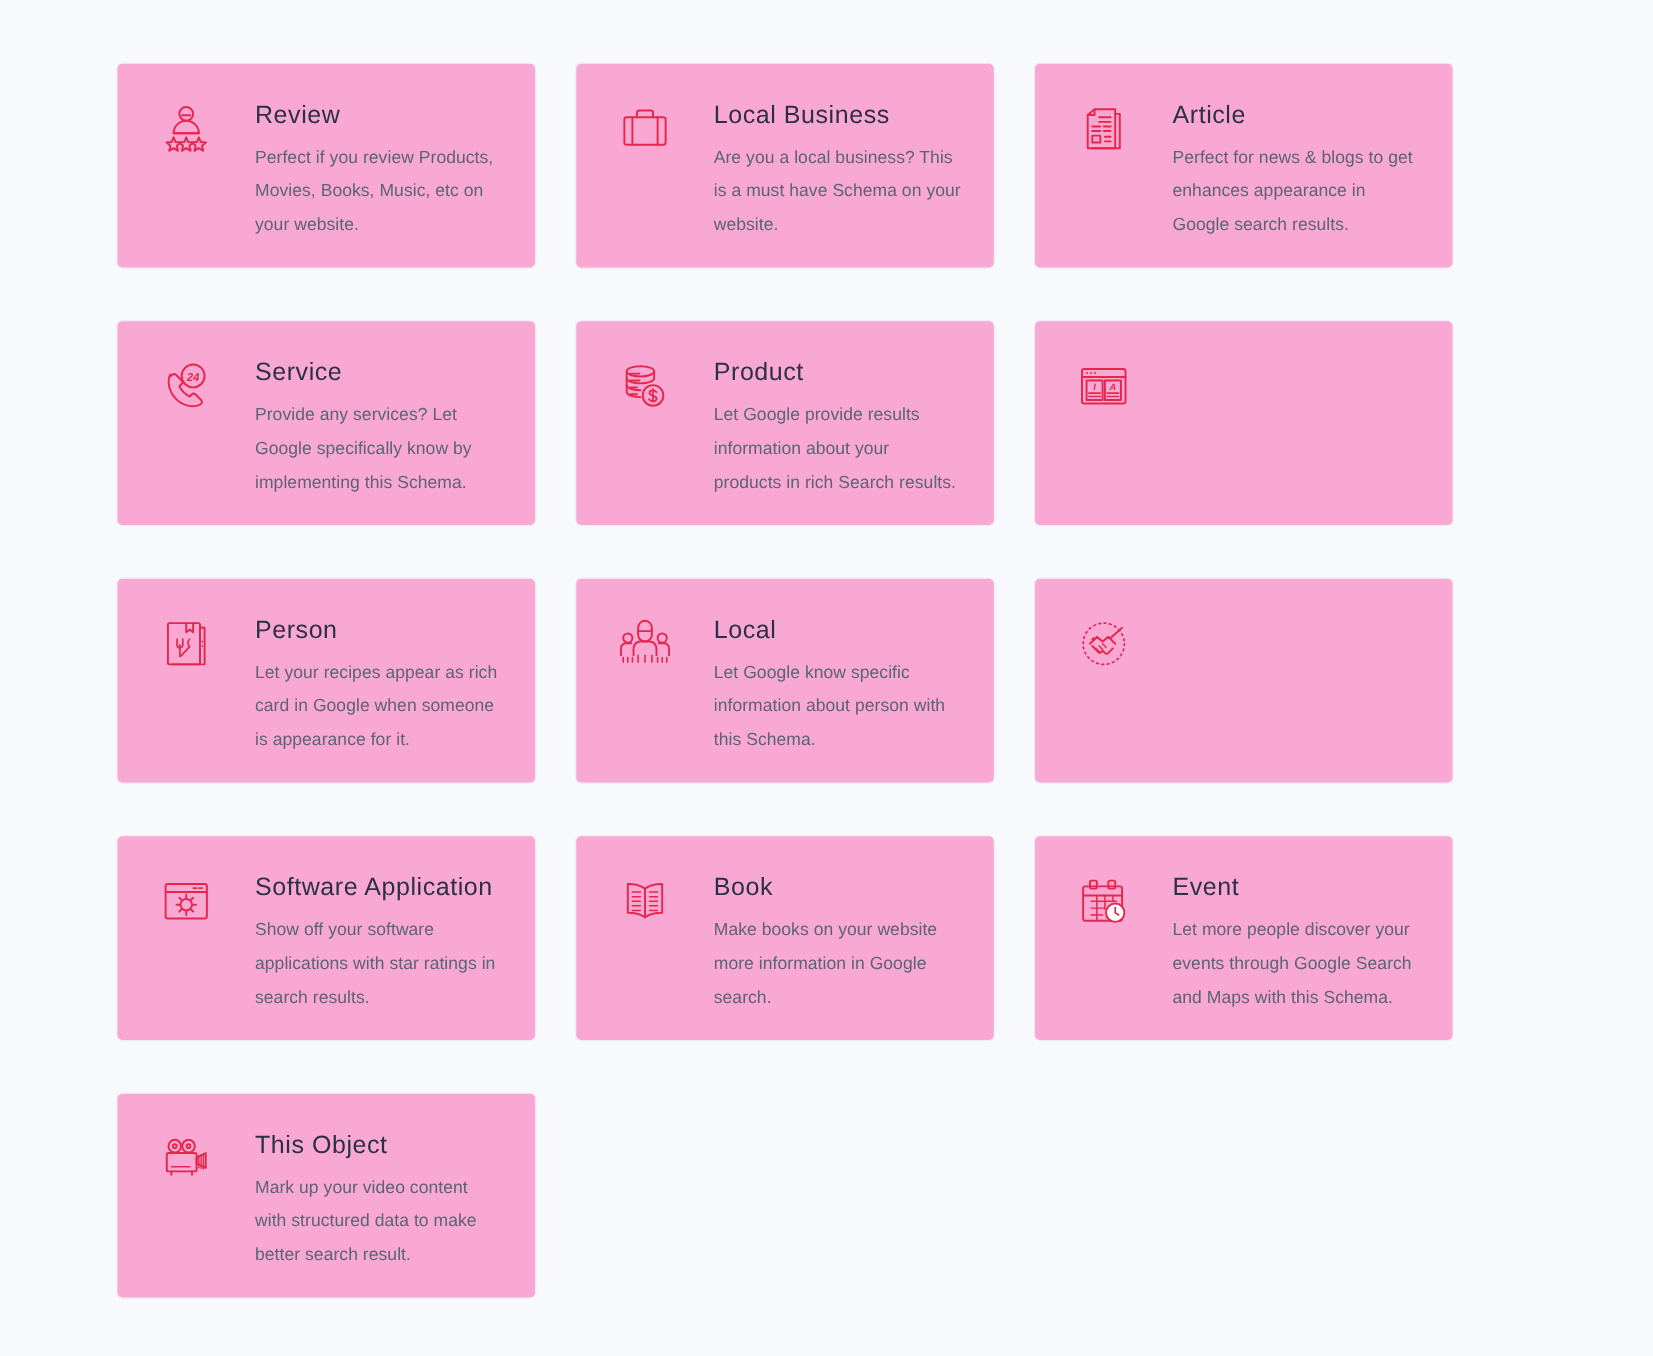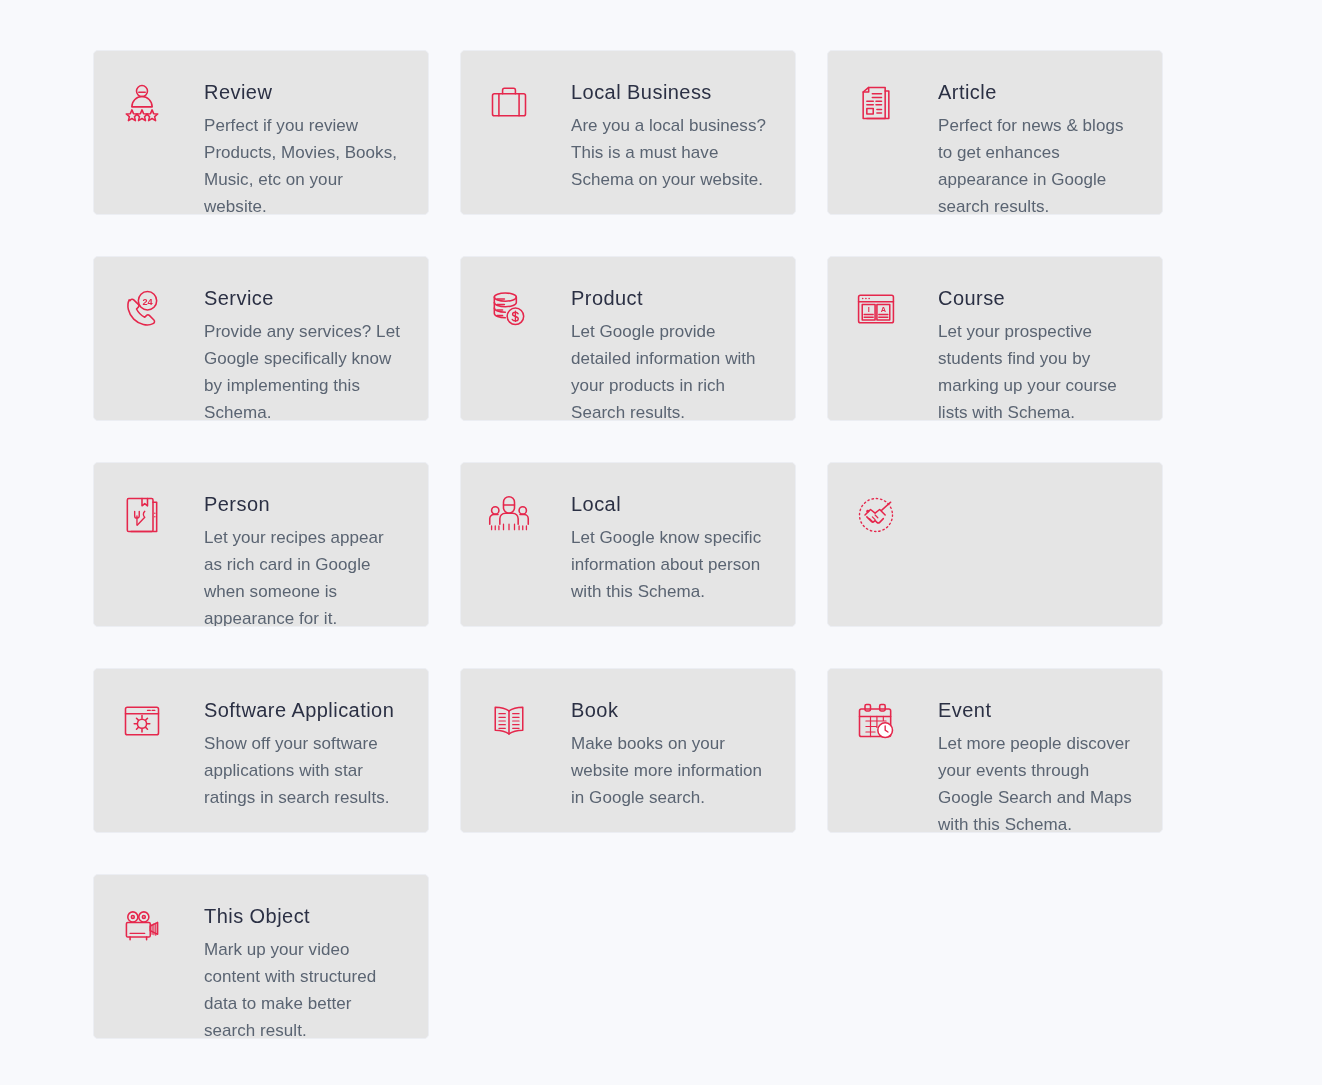--- a/index.html
+++ b/index.html
@@ -19,37 +19,39 @@
     padding: 50px 93px 0 93px;
     display: grid;
     grid-template-columns: repeat(3, 336px);
     grid-auto-rows: 165px;
     column-gap: 31px;
     row-gap: 41px;
     align-content: start;
   }
 
   .schema-card {
-    background: #e5e5e5;
+    background: #f9a8d4;
     border: 1px solid #eceef3;
     border-radius: 5px;
     padding: 28px 26px 24px 26px;
     display: flex;
     align-items: flex-start;
     gap: 0;
     overflow: hidden;
   }
 
   .card-icon {
     flex: 0 0 58px;
     width: 58px;
     height: 50px;
     display: flex;
     align-items: flex-start;
+    justify-content: center;
     padding-top: 2px;
+    font-style: italic;
   }
 
   .card-icon svg {
     display: block;
     width: 44px;
     height: 44px;
   }
 
   .card-body {
     flex: 1 1 auto;
@@ -61,21 +63,21 @@
     font-size: 20px;
     line-height: 26px;
     font-weight: 500;
     letter-spacing: 0.45px;
     color: #2b3044;
     margin-bottom: 7px;
     white-space: nowrap;
   }
 
   .card-desc {
-    font-size: 17px;
+    font-size: 14px;
     line-height: 27px;
     color: #5a6472;
     letter-spacing: 0.05px;
   }
 </style>
 </head>
 <body>
 
 <div id="schema-grid">
     <div class="schema-card">
@@ -144,42 +146,38 @@
           <path d="M8 11v6c0 2.5 5.4 4.5 12 4.5s12-2 12-4.5v-6"></path>
           <path d="M8 17v6c0 2.5 5.4 4.5 12 4.5"></path>
           <path d="M8 23v6c0 2.5 5.4 4.5 12 4.5"></path>
           <path d="M11 13h8M11 19h8M11 25h6M11 31h6"></path>
           <circle cx="31" cy="32" r="9"></circle>
           <path d="M31 26.5v11M34 29.2c-.7-1.1-1.9-1.6-3.2-1.6-1.8 0-2.9.9-2.9 2.2 0 3.1 6.2 1.6 6.2 4.8 0 1.4-1.3 2.4-3.1 2.4-1.5 0-2.8-.6-3.5-1.7" stroke-width="1.5"></path>
         </svg>
       </div>
       <div class="card-body">
         <div class="card-title">Product</div>
-        <div class="card-desc">Let Google provide detailed information with your products in rich Search results.</div>
+        <div class="card-desc">Let Google provide results information about your products in rich Search results.</div>
       </div>
     </div>
     <div class="schema-card">
       <div class="card-icon">
         <svg viewBox="0 0 48 48" fill="none" stroke="#e5274c" stroke-width="1.7" stroke-linecap="round" stroke-linejoin="round">
           <rect x="5" y="9" width="38" height="30" rx="2"></rect>
           <path d="M5 16h38"></path>
           <circle cx="9.5" cy="12.5" r="0.9" fill="#e5274c" stroke="none"></circle>
           <circle cx="13" cy="12.5" r="0.9" fill="#e5274c" stroke="none"></circle>
           <circle cx="16.5" cy="12.5" r="0.9" fill="#e5274c" stroke="none"></circle>
           <rect x="9" y="19" width="14" height="17"></rect>
           <rect x="25" y="19" width="14" height="17"></rect>
           <text x="16" y="27.5" font-size="8" font-weight="700" fill="#e5274c" stroke="none" text-anchor="middle" font-family="Liberation Sans, sans-serif">I</text>
           <text x="32" y="27.5" font-size="8" font-weight="700" fill="#e5274c" stroke="none" text-anchor="middle" font-family="Liberation Sans, sans-serif">A</text>
           <path d="M11 30h10M11 33h10M27 30h10M27 33h10" stroke-width="1.4"></path>
         </svg>
       </div>
-      <div class="card-body">
-        <div class="card-title">Course</div>
-        <div class="card-desc">Let your prospective students find you by marking up your course lists with Schema.</div>
-      </div>
     </div>
     <div class="schema-card">
       <div class="card-icon">
         <svg viewBox="0 0 48 48" fill="none" stroke="#e5274c" stroke-width="1.7" stroke-linecap="round" stroke-linejoin="round">
           <rect x="8" y="6" width="28" height="36" rx="1.5"></rect>
           <path d="M36 10h4v32H12"></path>
           <path d="M24 6v8l3-2.5 3 2.5V6"></path>
           <path d="M16 20v5a2.5 2.5 0 0 0 5 0v-5M18.5 25v10" stroke-width="1.5"></path>
           <path d="M27 20c-2 1.5-2 5 0 6.5M27 26.5L19 35" stroke-width="1.5"></path>
           <circle cx="38" cy="22" r="0.8" fill="#e5274c" stroke="none"></circle>

